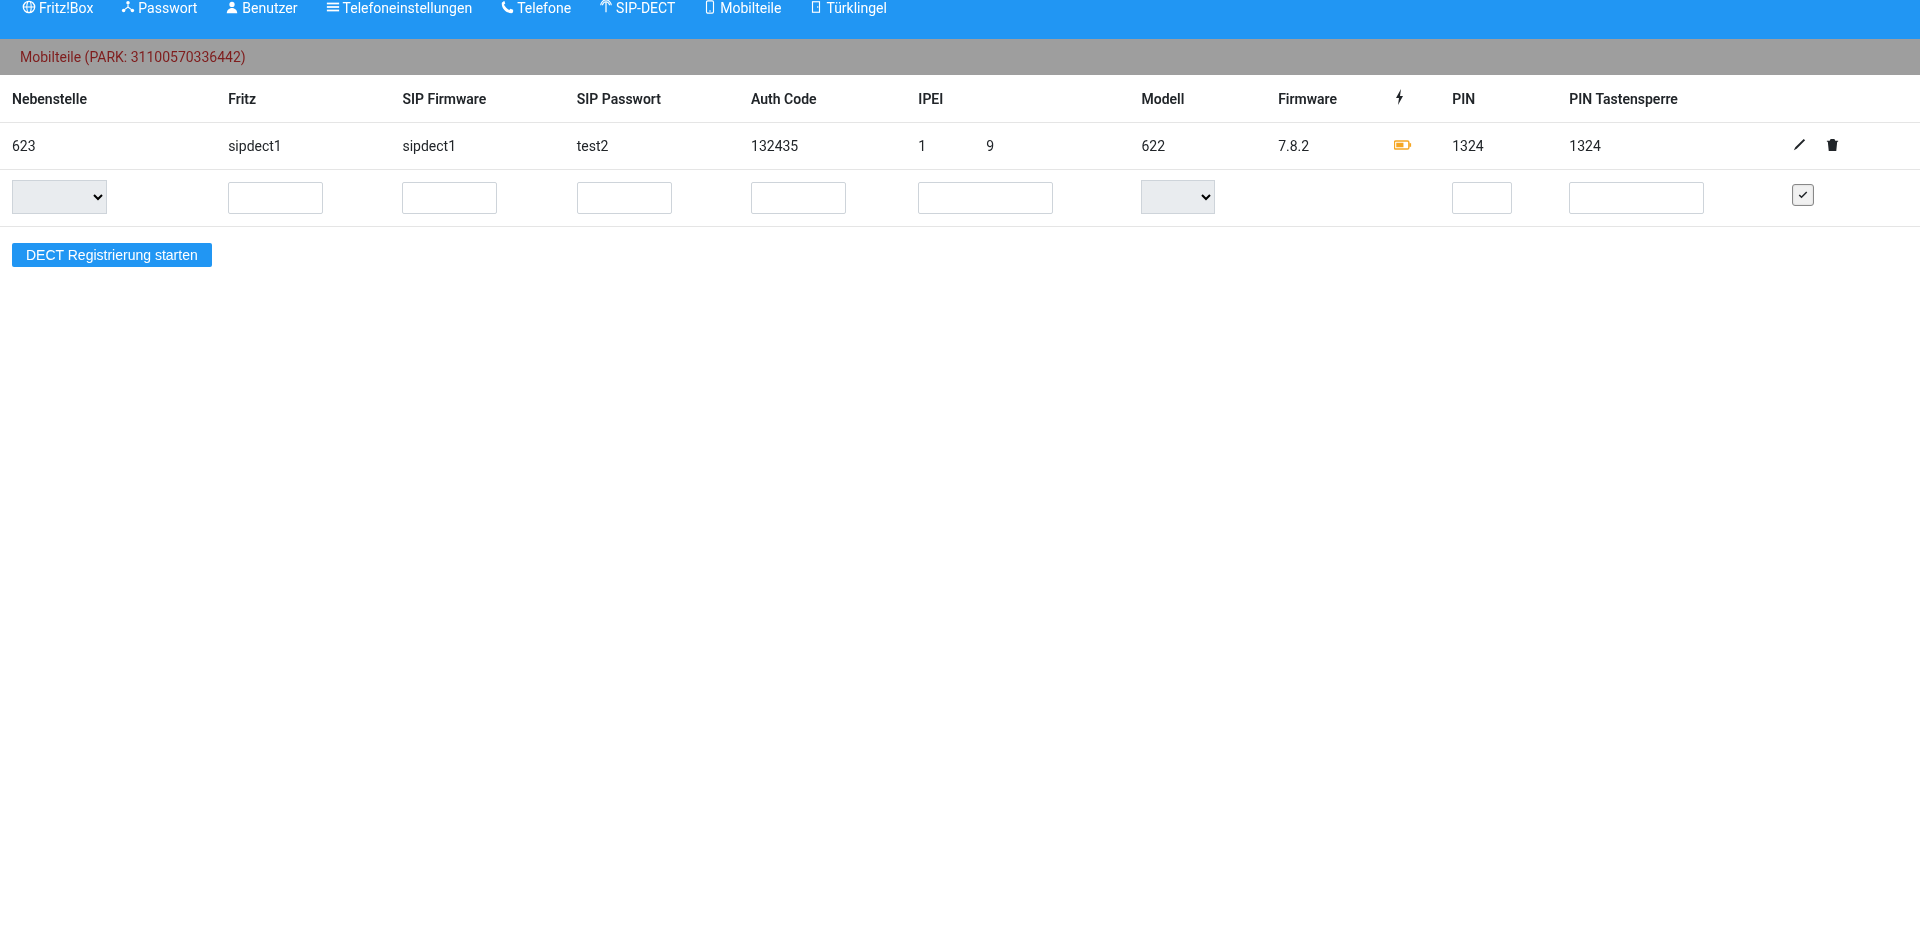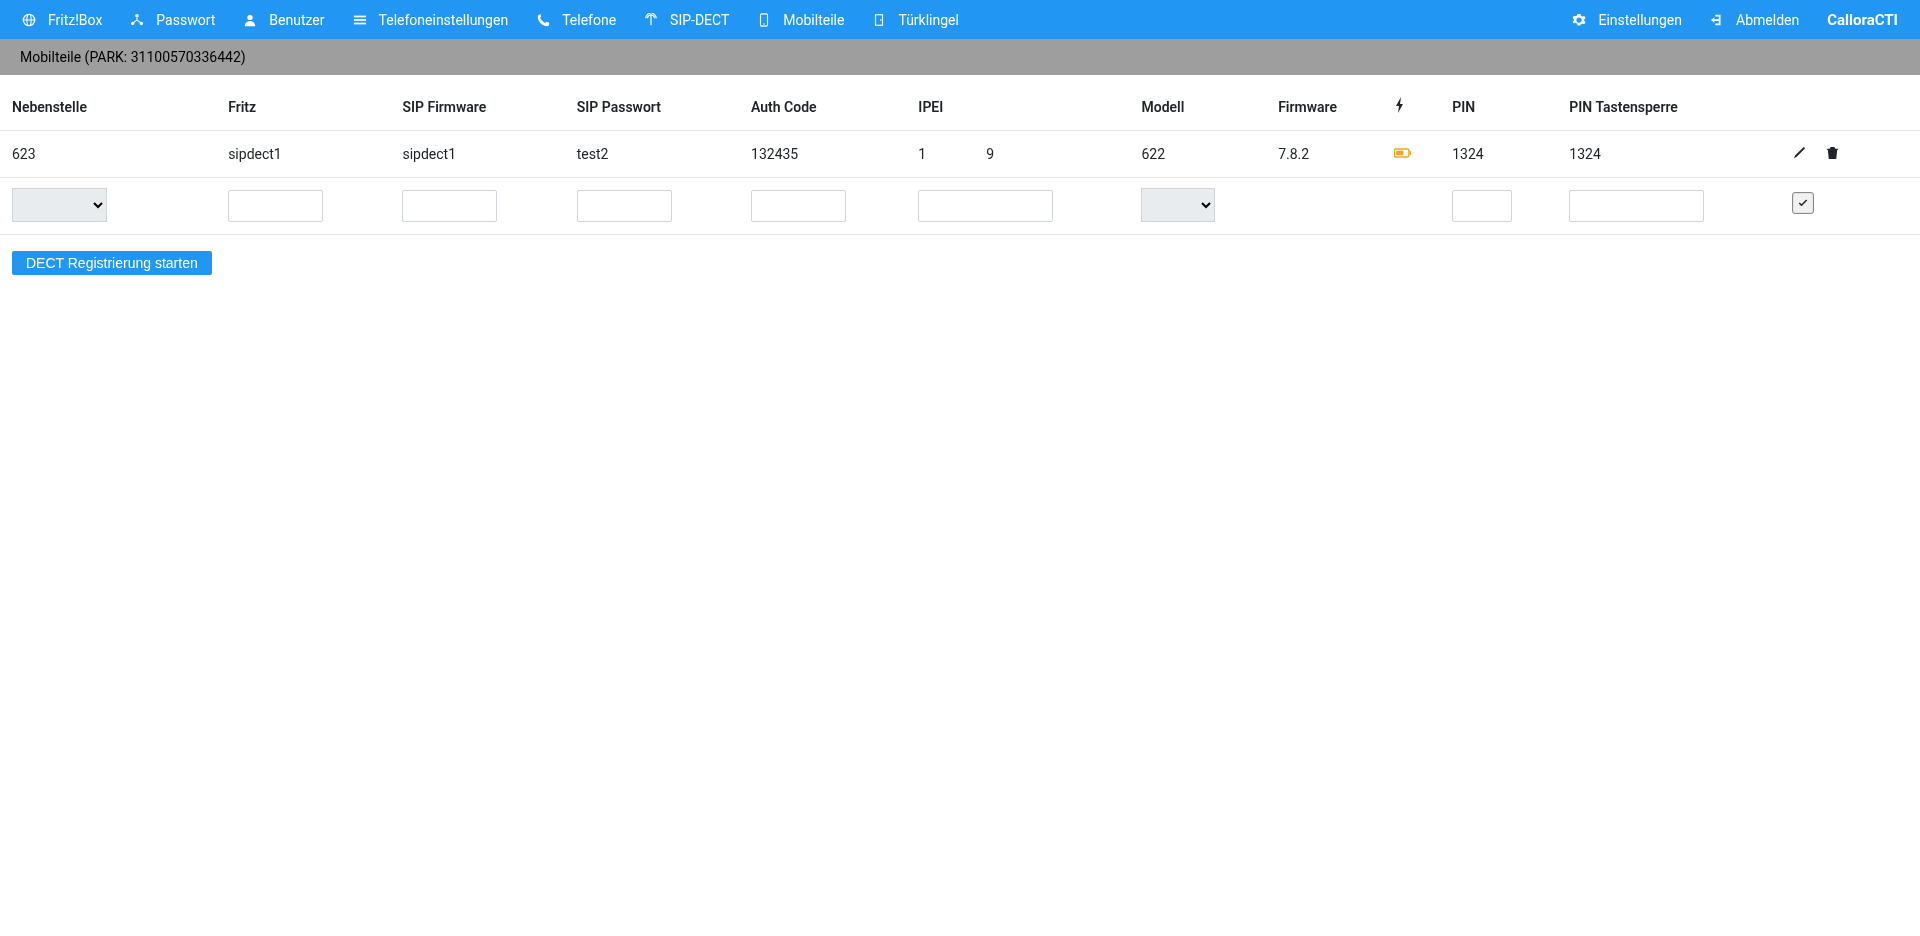--- a/index.html
+++ b/index.html
@@ -16,48 +16,47 @@
       color: #fff;
       display: flex;
       align-items: center;
       height: 39px;
       padding: 0 8px;
     }
     .nav-left { display: flex; align-items: center; }
     .nav-right { margin-left: auto; display: flex; align-items: center; }
     .nav-item {
       display: flex;
-      align-items: center;
-      gap: 12px;
+      gap: 3px;
       padding: 0 14px;
       height: 39px;
       cursor: pointer;
       color: #fff;
       font-size: 14px;
     }
     .brand {
       font-weight: 700;
       padding: 0 14px;
       font-size: 15px;
     }
     .nav-icon { width: 14px; height: 14px; fill: #fff; flex: 0 0 auto; }
 
     
     .titlebar {
       background: #9e9e9e;
-      color: #000000;
+      color: #7f1d1d;
       padding: 10px 20px;
       font-size: 14px;
     }
 
     
     .tbl {
       width: 100%;
       border-collapse: collapse;
-      margin-top: 8px;
+      margin-top: 0;
       border-radius: 8px;
     }
     .tbl th, .tbl td {
       text-align: left;
       padding: 14px 12px;
       font-size: 14px;
       border-bottom: 1px solid #e5e5e5;
       vertical-align: middle;
     }
     .tbl th { font-weight: 600; }
@@ -183,35 +182,20 @@
         </svg>
       <span>Mobilteile</span>
     </div>
     <div class="nav-item">
       <svg class="nav-icon" viewBox="0 0 16 16">
           <rect x="4" y="2" width="8" height="12" fill="none" stroke="#fff" stroke-width="1.3"></rect>
           <circle cx="10" cy="8" r="0.9"></circle>
         </svg>
       <span>Türklingel</span>
     </div>
-  </div>
-  <div class="nav-right">
-    <div class="nav-item">
-      <svg class="nav-icon" viewBox="0 0 16 16">
-          <path d="M8 5a3 3 0 100 6 3 3 0 000-6zm6 3c0 .4 0 .8-.1 1.1l1.6 1.2-1.5 2.6-1.9-.7c-.6.5-1.3.9-2 .1l-.3 2H6.2l-.3-2c-.7-.2-1.4-.6-2-1.1l-1.9.7-1.5-2.6L2.1 9A6 6 0 012 8c0-.4 0-.8.1-1.1L.5 5.7 2 3.1l1.9.7c.6-.5 1.3-.9 2-1.1L6.2 1h3.6l.3 2c.7.2 1.4.6 2 1.1l1.9-.7 1.5 2.6L13.9 7c.1.3.1.7.1 1z"></path>
-        </svg>
-      <span>Einstellungen</span>
-    </div>
-    <div class="nav-item">
-      <svg class="nav-icon" viewBox="0 0 16 16">
-          <path d="M6 2h6v12H6v-2h4V4H6V2zm-1 5h5v2H5v2L1 8l4-3v2z"></path>
-        </svg>
-      <span>Abmelden</span>
-    </div>
-    <div class="brand">CalloraCTI</div>
   </div>
 </div>
 
 
 <div class="titlebar">Mobilteile (PARK: 31100570336442)</div>
 
 
 <table class="tbl">
   <thead>
     <tr>

